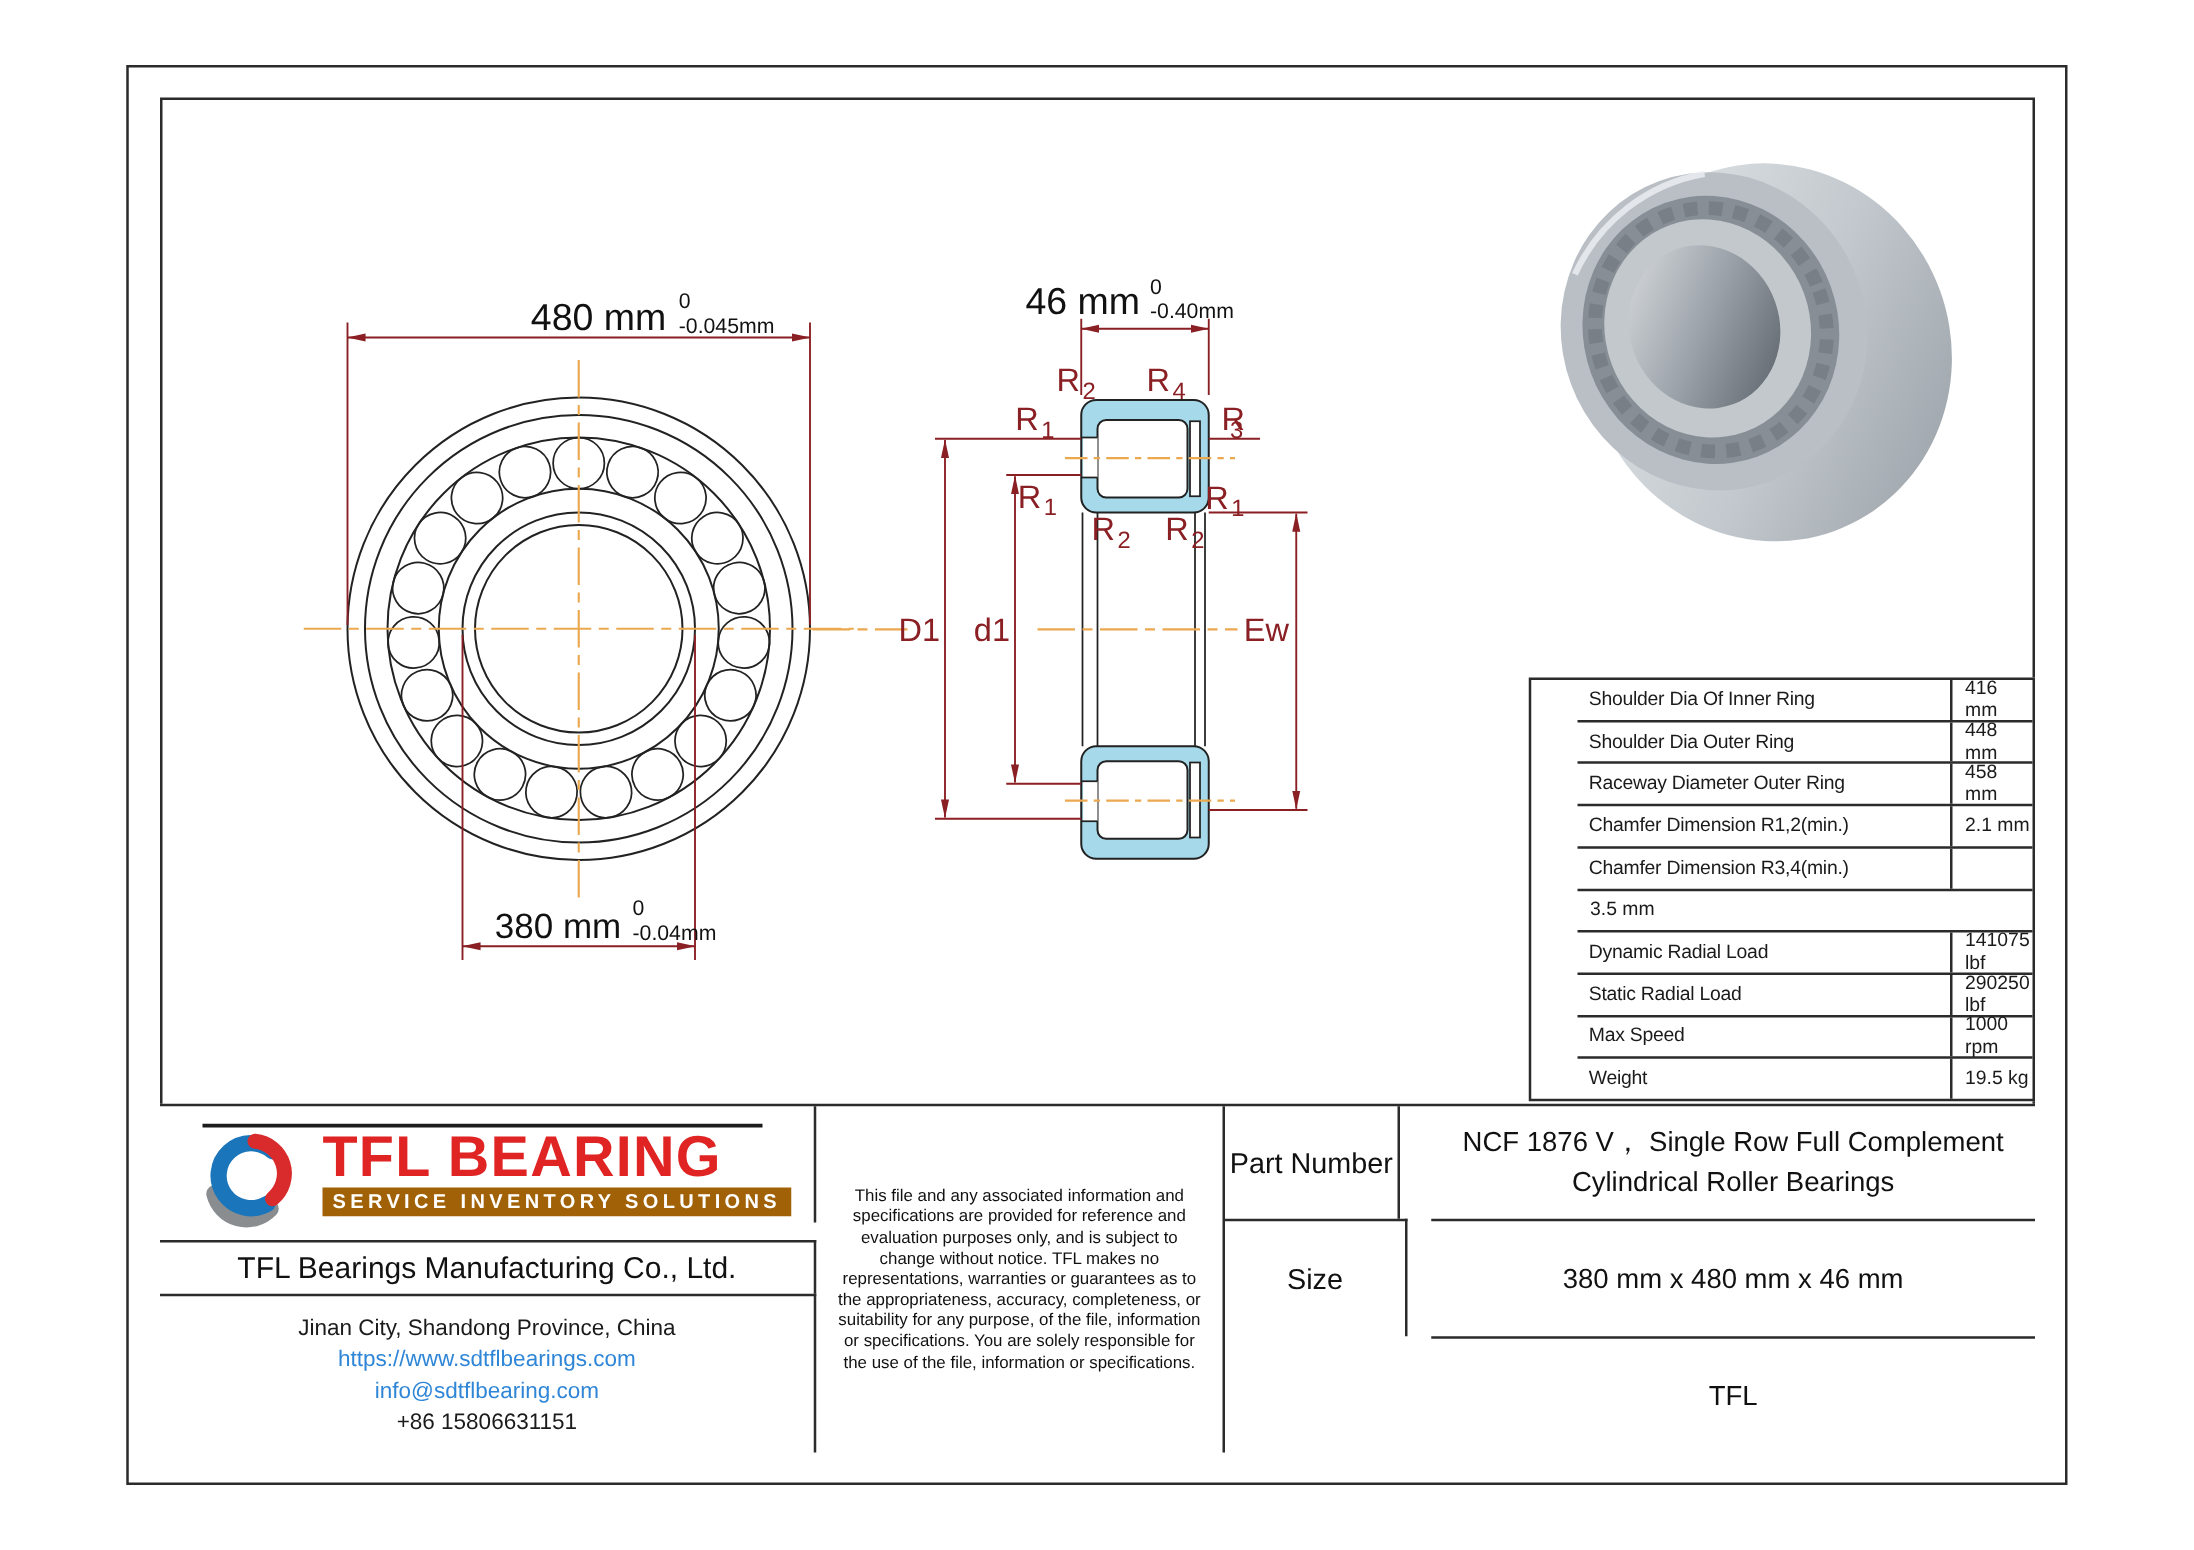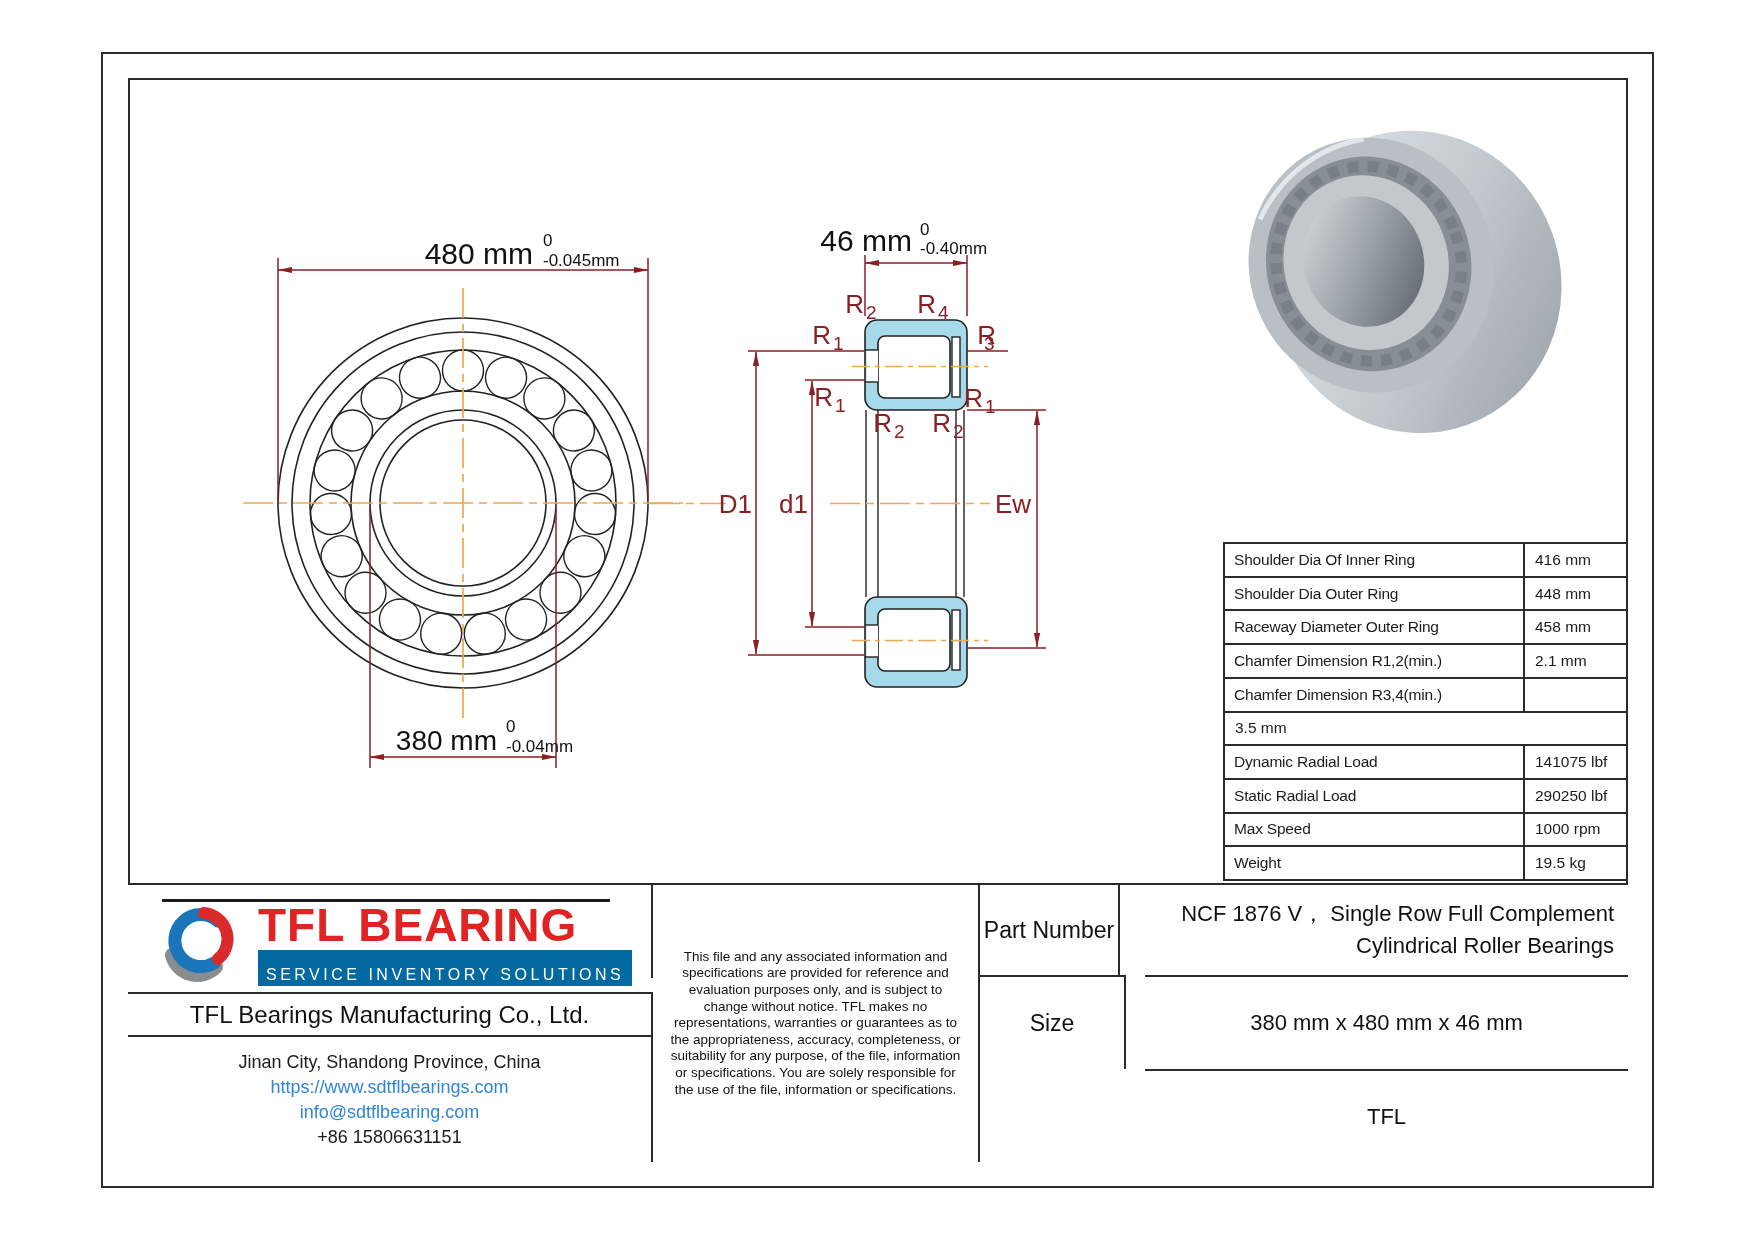--- a/index.html
+++ b/index.html
@@ -4,21 +4,21 @@
 <style>
   html,body{margin:0;padding:0;background:#fff;}
   .page{position:relative;width:1755px;height:1240px;background:#fff;overflow:hidden;
         font-family:"Liberation Sans",sans-serif;color:#1b1b1b;}
   .frame{position:absolute;border:2px solid #2b2b2b;box-sizing:border-box;background:transparent;}
   .drawing-svg{position:absolute;left:0;top:0;width:1755px;height:1240px;}
 
   
   .spec-table{position:absolute;left:1223px;top:542px;width:405px;height:339px;
               border:2px solid #2b2b2b;box-sizing:border-box;display:flex;flex-direction:column;background:#fff;}
-  .spec-row{flex:1;display:flex;border-bottom:2px solid #2b2b2b;min-height:0;}
+  .spec-row{flex:1;display:flex;border-bottom:2px solid #2b2b2b;min-height:0;margin-left:37px;}
   .spec-row:last-child{border-bottom:none;}
   .spec-label{width:300px;border-right:2px solid #2b2b2b;box-sizing:border-box;display:flex;
               align-items:center;padding-left:9px;font-size:15.5px;letter-spacing:-0.2px;}
   .spec-value{flex:1;display:flex;align-items:center;padding-left:10px;font-size:15.5px;}
 
   
   .title-block{position:absolute;left:128px;top:883px;width:1500px;height:277px;
                border-top:2px solid #2b2b2b;box-sizing:border-box;background:#fff;}
   .cell{position:absolute;box-sizing:border-box;display:flex;align-items:center;justify-content:center;}
   .br{border-right:2px solid #2b2b2b;}
@@ -29,22 +29,22 @@
   .contact{flex-direction:column;justify-content:center;font-size:18px;line-height:25px;text-align:center;}
   .link{color:#2f86d7;cursor:pointer;}
   .disclaimer{font-size:13.5px;line-height:16.6px;text-align:center;padding:10px 12px;color:#111;}
 
   
   .logo-cell{flex-direction:column;align-items:flex-start;justify-content:flex-start;}
   .logo-topline{position:absolute;left:34px;top:14px;width:448px;height:0;border-top:3px solid #1c1c1c;}
   .logo-row{position:absolute;left:30px;top:18px;display:flex;align-items:flex-start;}
   .logo-text-wrap{margin-left:18px;display:flex;flex-direction:column;}
   .logo-name{font-size:46px;font-weight:700;color:#e02424;letter-spacing:1px;line-height:44px;white-space:nowrap;}
-  .logo-tagline{margin-top:3px;background:#0369a1;color:#fff;font-size:16px;font-weight:400;
-                letter-spacing:3.5px;padding:16px 8px 2px 8px;text-align:center;white-space:nowrap;}
+  .logo-tagline{margin-top:3px;background:#a16207;color:#fff;font-size:16px;font-weight:700;
+                letter-spacing:3.5px;padding:3px 8px 2px 8px;text-align:center;white-space:nowrap;}
 </style>
 </head>
 <body>
 
 <div class="page">
 
   <div class="frame" style="left:101px;top:52px;width:1553px;height:1136px;"></div>
   <div class="frame" style="left:128px;top:78px;width:1500px;height:1082px;"></div>
 
   <svg class="drawing-svg" viewBox="0 0 1755 1240">
@@ -277,21 +277,21 @@
     </div>
 
     <div class="cell br" style="left:525px;top:0;width:327px;height:277px;">
       <div class="disclaimer">This file and any associated information and specifications are provided for reference and evaluation purposes only, and is subject to change without notice. TFL makes no representations, warranties or guarantees as to the appropriateness, accuracy, completeness, or suitability for any purpose, of the file, information or specifications.  You are solely responsible for the use of the file, information or specifications.</div>
     </div>
 
     <div class="cell br" style="left:852px;top:0;width:140px;height:90px;">
       <span class="field-label">Part Number</span>
     </div>
     <div class="cell" style="left:1017px;top:0;width:483px;height:90px;">
-      <span class="field-value" style="padding:0 14px;text-align:right;">NCF 1876 V， Single Row Full Complement Cylindrical Roller Bearings</span>
+      <span class="field-value" style="padding:0 14px;">NCF 1876 V， Single Row Full Complement Cylindrical Roller Bearings</span>
     </div>
     <div class="cell br bt" style="left:852px;top:90px;width:146px;height:94px;">
       <span class="field-label">Size</span>
     </div>
     <div class="cell bt" style="left:1017px;top:90px;width:483px;height:94px;">
       <span class="field-value">380 mm x 480 mm x 46 mm</span>
     </div>
     <div class="cell bt" style="left:1017px;top:184px;width:483px;height:93px;">
       <span class="field-value">TFL</span>
     </div>

